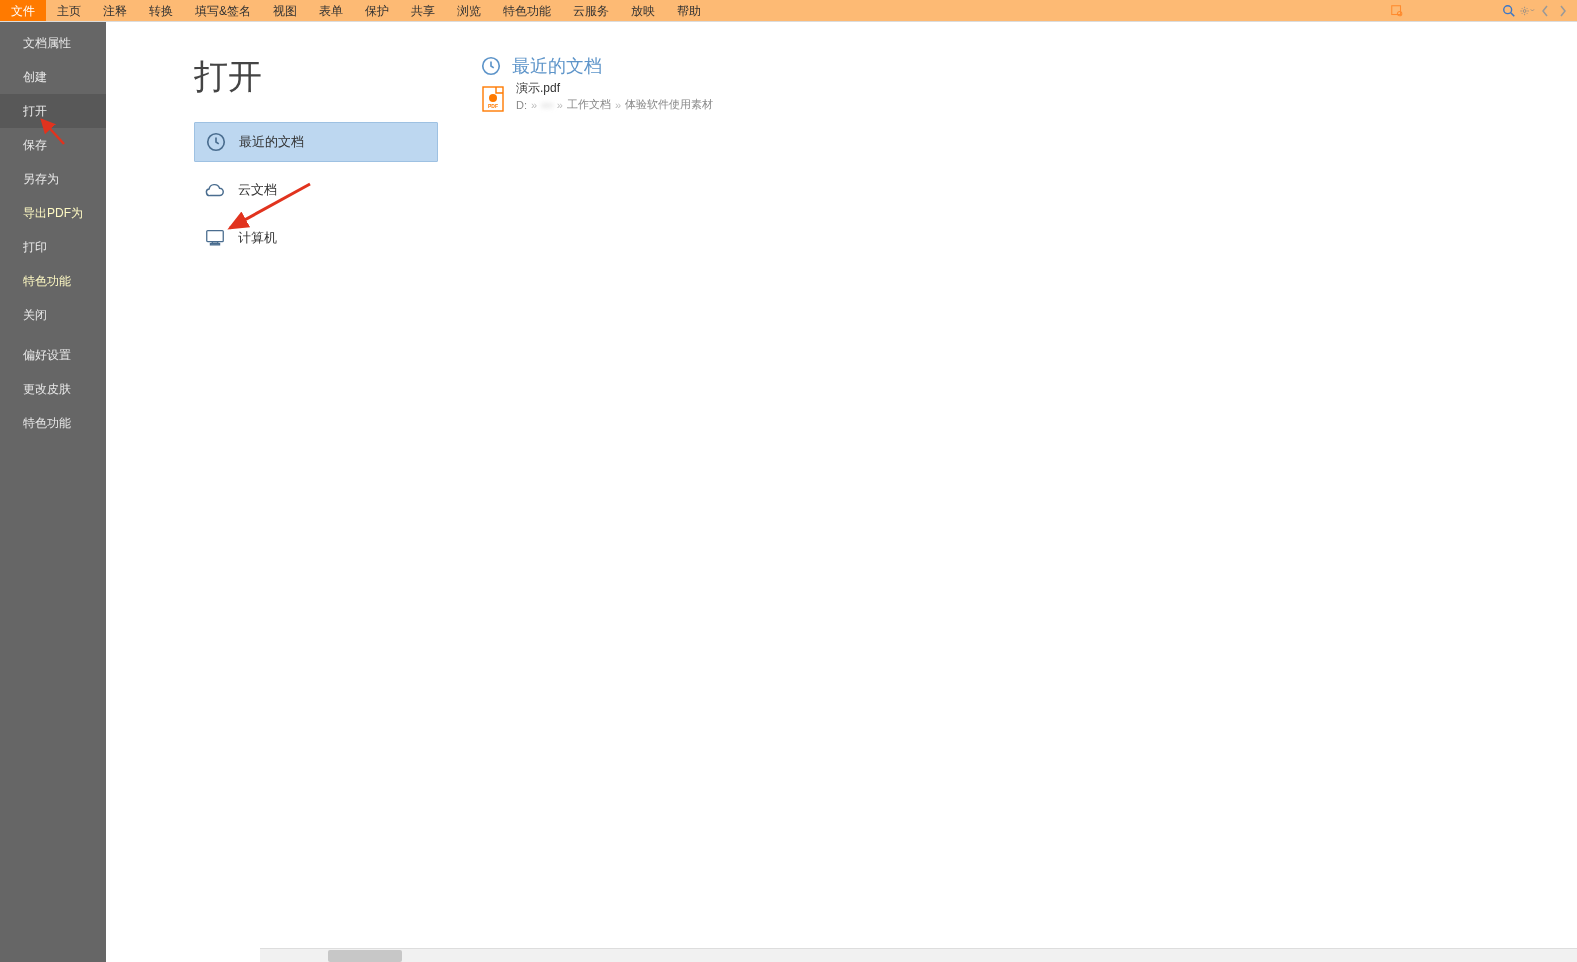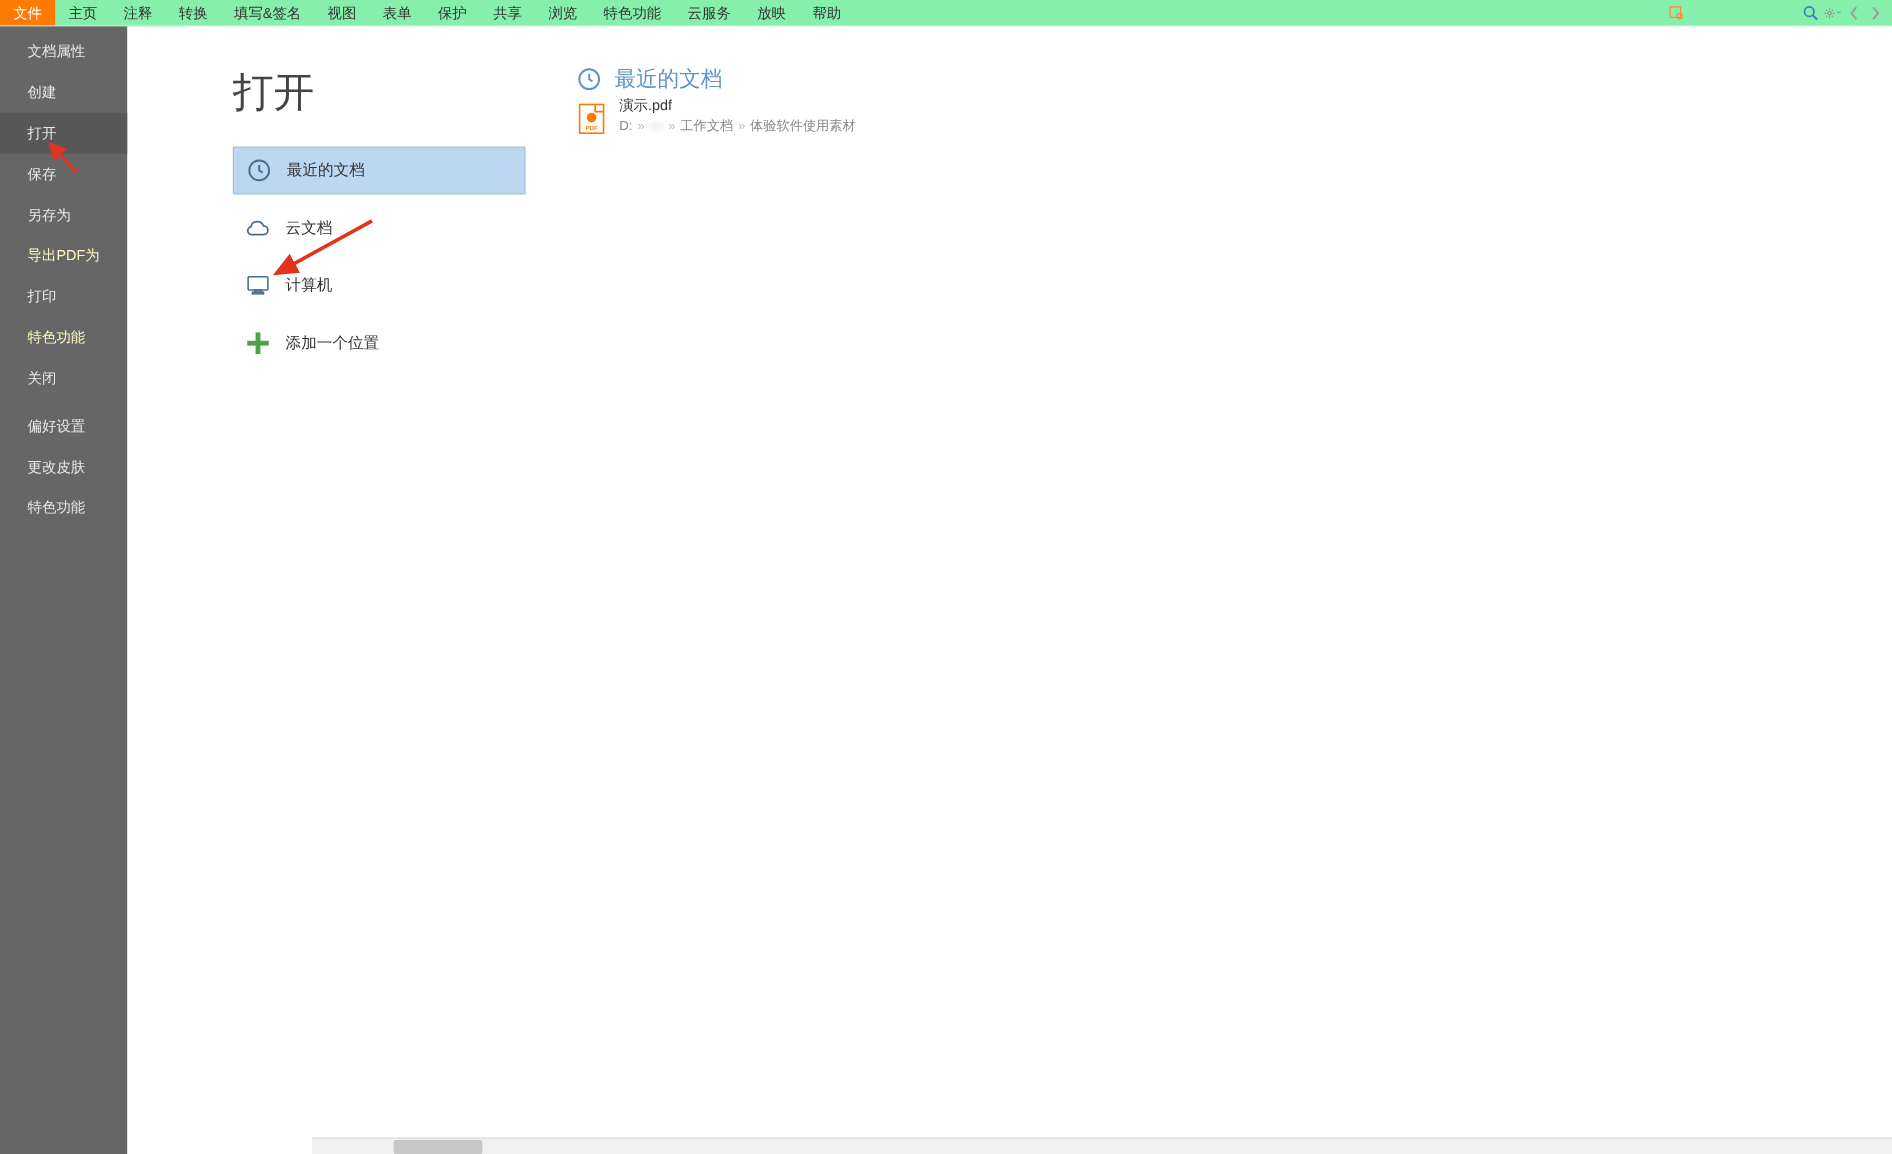--- a/index.html
+++ b/index.html
@@ -1,18 +1,18 @@
 <!DOCTYPE html>
 <html><head>
   <meta charset="utf-8">
   <style>
     * { margin: 0; padding: 0; box-sizing: border-box; font-family: "Microsoft YaHei", "Segoe UI", sans-serif; }
     body { width: 1577px; height: 962px; overflow: hidden; background: #fff; }
     
-    .top-menu { height: 22px; background: #86efac; border-bottom: 1px solid #dcdcdc; display: flex; align-items: stretch; }
+    .top-menu { height: 22px; background: #fdba74; border-bottom: 1px solid #dcdcdc; display: flex; align-items: stretch; }
     .top-menu-item { padding: 0 11px; font-size: 12px; line-height: 22px; color: #333; cursor: pointer; }
     .top-menu-item.active { background: #ff7a00; color: #fff; }
     .top-menu-spacer { flex: 1; }
     .top-right { display: flex; align-items: center; gap: 2px; padding-right: 6px; }
     .search-box { border: 1px solid #a8a8a8; width: 92px; height: 16px; font-size: 11px; color: #777; padding: 0 3px; line-height: 14px; background: #fff; margin-top: 48px; }
     .top-icon { width: 16px; height: 16px; display: flex; align-items: center; justify-content: center; color: #6b6b6b; cursor: pointer; }
     .top-icon.orange { color: #ff8b2e; }
     .top-icon.blue { color: #3a77c8; }
     
     .body-row { display: flex; height: calc(100% - 22px); gap: 48px; }
@@ -150,29 +150,20 @@
             <div class="location-item">
               <span class="loc-icon">
                 <svg width="24" height="20" viewBox="0 0 24 20" fill="none" stroke="#4a6d8f" stroke-width="1.4">
                   <rect x="3" y="2" width="18" height="12" rx="1"></rect>
                   <rect x="9" y="14" width="6" height="2"></rect>
                   <rect x="7" y="16" width="10" height="1.5"></rect>
                 </svg>
               </span>
               <span>计算机</span>
             </div>
-            <div class="location-item">
-              <span class="loc-icon">
-                <svg width="22" height="22" viewBox="0 0 22 22">
-                  <rect x="9" y="2" width="4" height="18" fill="#4fa24a"></rect>
-                  <rect x="2" y="9" width="18" height="4" fill="#4fa24a"></rect>
-                </svg>
-              </span>
-              <span>添加一个位置</span>
-            </div>
           </div>
       </div>
       <div class="right-col">
         <div class="right-title">
           <span class="loc-icon">
             <svg width="22" height="22" viewBox="0 0 24 24" fill="none" stroke="#5d94c9" stroke-width="1.8">
                 <circle cx="12" cy="12" r="9"></circle>
                 <path d="M12 7v5l3 2"></path>
               </svg>
           </span>

